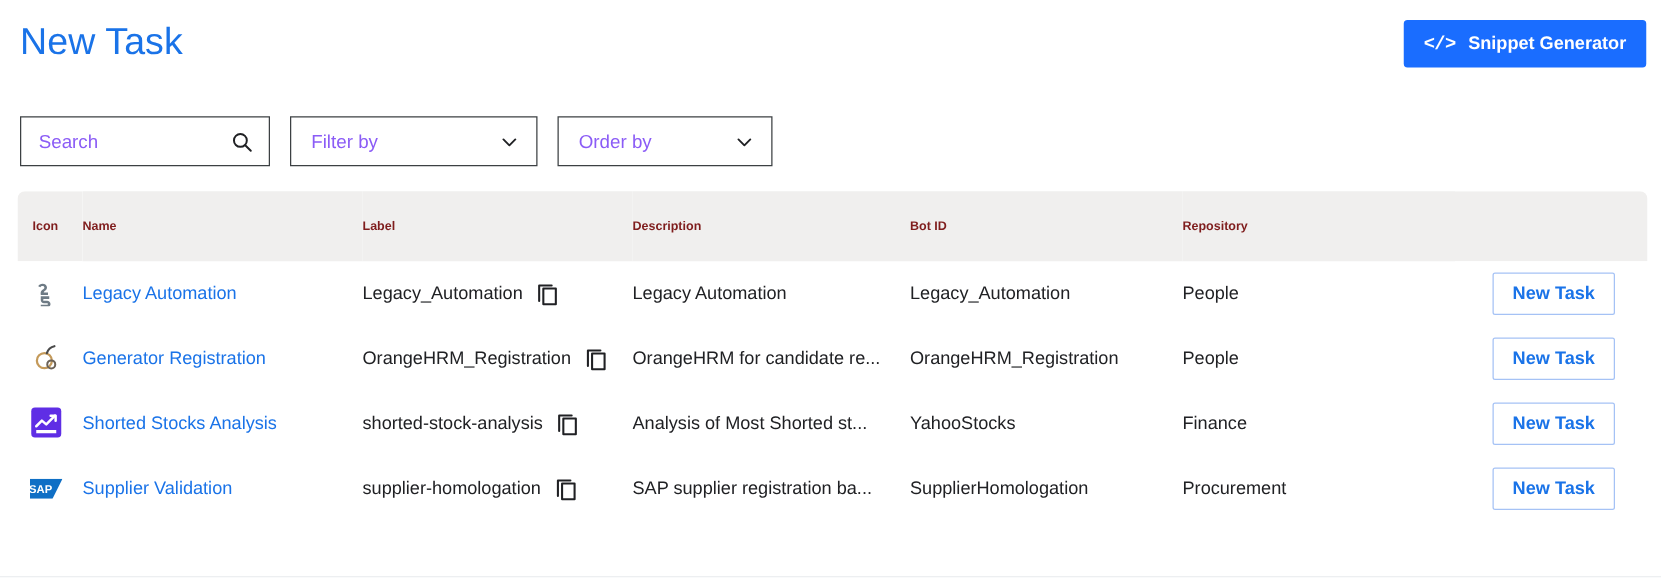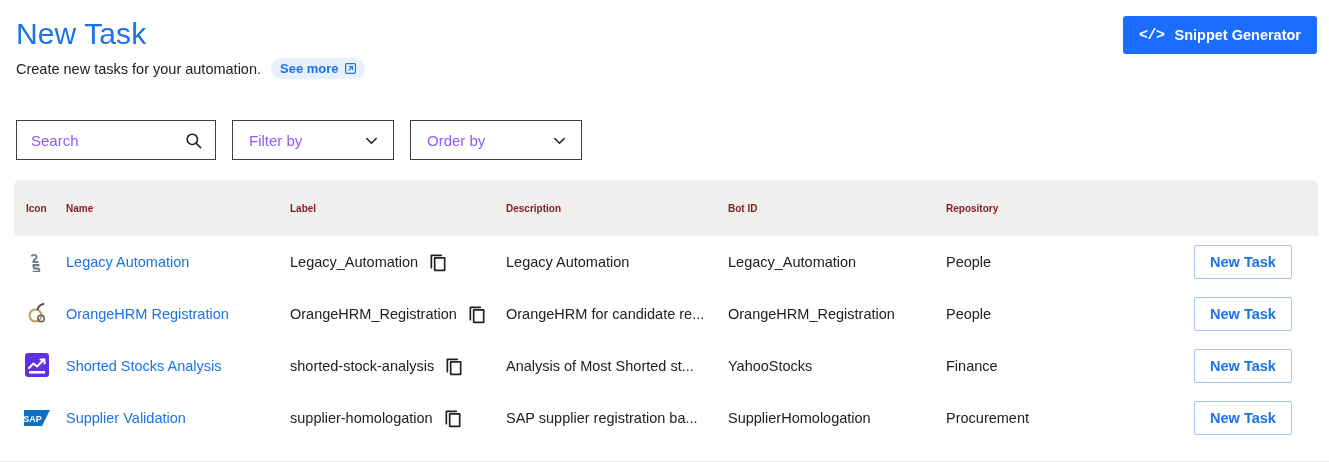--- a/index.html
+++ b/index.html
@@ -91,21 +91,21 @@
     height: 40px;
     border: 1px solid #3c4043;
     background: #fff;
     display: flex;
     align-items: center;
     justify-content: space-between;
     box-sizing: border-box;
     cursor: pointer;
   }
   .field-search { width: 200px; padding: 0 12px 0 14px; }
-  .field-filter  { width: 162px; padding: 0 12px 0 16px; }
+  .field-filter  { width: 198px; padding: 0 12px 0 16px; }
   .field-order   { width: 172px; padding: 0 12px 0 16px; }
   .field-label {
     font-size: 15px;
     color: #8b5cf6;
     user-select: none;
   }
   .field svg { display: block; flex: none; }
 
   
   .table-wrap {
@@ -215,33 +215,20 @@
     height: 1px;
     background: #e8eaed;
   }
 </style>
 </head>
 <body>
 
 <div class="page-header">
   <h1 class="page-title">New Task</h1>
 
-  <div class="subtitle-row">
-    <span class="subtitle-text">Create new tasks for your automation.</span>
-    <span class="see-more-pill">
-      <span>See more</span>
-      <span>
-        <svg width="13" height="13" viewBox="0 0 24 24" fill="none" stroke="#1a73e8" stroke-width="2.2" stroke-linecap="round" stroke-linejoin="round">
-          <rect x="3" y="3" width="18" height="18" rx="2"></rect>
-          <path d="M9 15 L15.5 8.5"></path>
-          <path d="M10 8.5 H15.5 V14"></path>
-        </svg>
-      </span>
-    </span>
-  </div>
 
   <button class="snippet-btn">
     <span class="code-glyph">&lt;/&gt;</span>
     <span>Snippet Generator</span>
   </button>
 </div>
 
 <div class="filter-bar">
 
   <div class="field field-search">
@@ -334,21 +321,21 @@
         <td class="td-icon">
           <span class="row-icon">
             <svg width="24" height="24" viewBox="0 0 24 24" fill="none">
               <circle cx="10.5" cy="14.5" r="6" stroke="#c49a5a" stroke-width="1.8"></circle>
               <circle cx="16" cy="17.5" r="3.2" stroke="#6b6257" stroke-width="1.6"></circle>
               <path d="M12.5 8.5 C13.5 5.5 16 3.5 18.5 3" stroke="#4a4a4a" stroke-width="1.8" stroke-linecap="round"></path>
             </svg>
           </span>
         </td>
         <td>
-          <a class="name-link" href="#">OrangeHRM Registration</a>
+          <a class="name-link" href="#">Generator Registration</a>
         </td>
         <td>
           <div class="label-cell">
             <span class="label-text">OrangeHRM_Registration</span>
             <button class="copy-btn">
               <svg width="20" height="20" viewBox="0 0 24 24" fill="none" stroke="#202124" stroke-width="2" stroke-linecap="round" stroke-linejoin="round">
                 <rect x="8" y="7" width="12" height="15"></rect>
                 <path d="M16 4 H4 V19"></path>
               </svg>
             </button>

